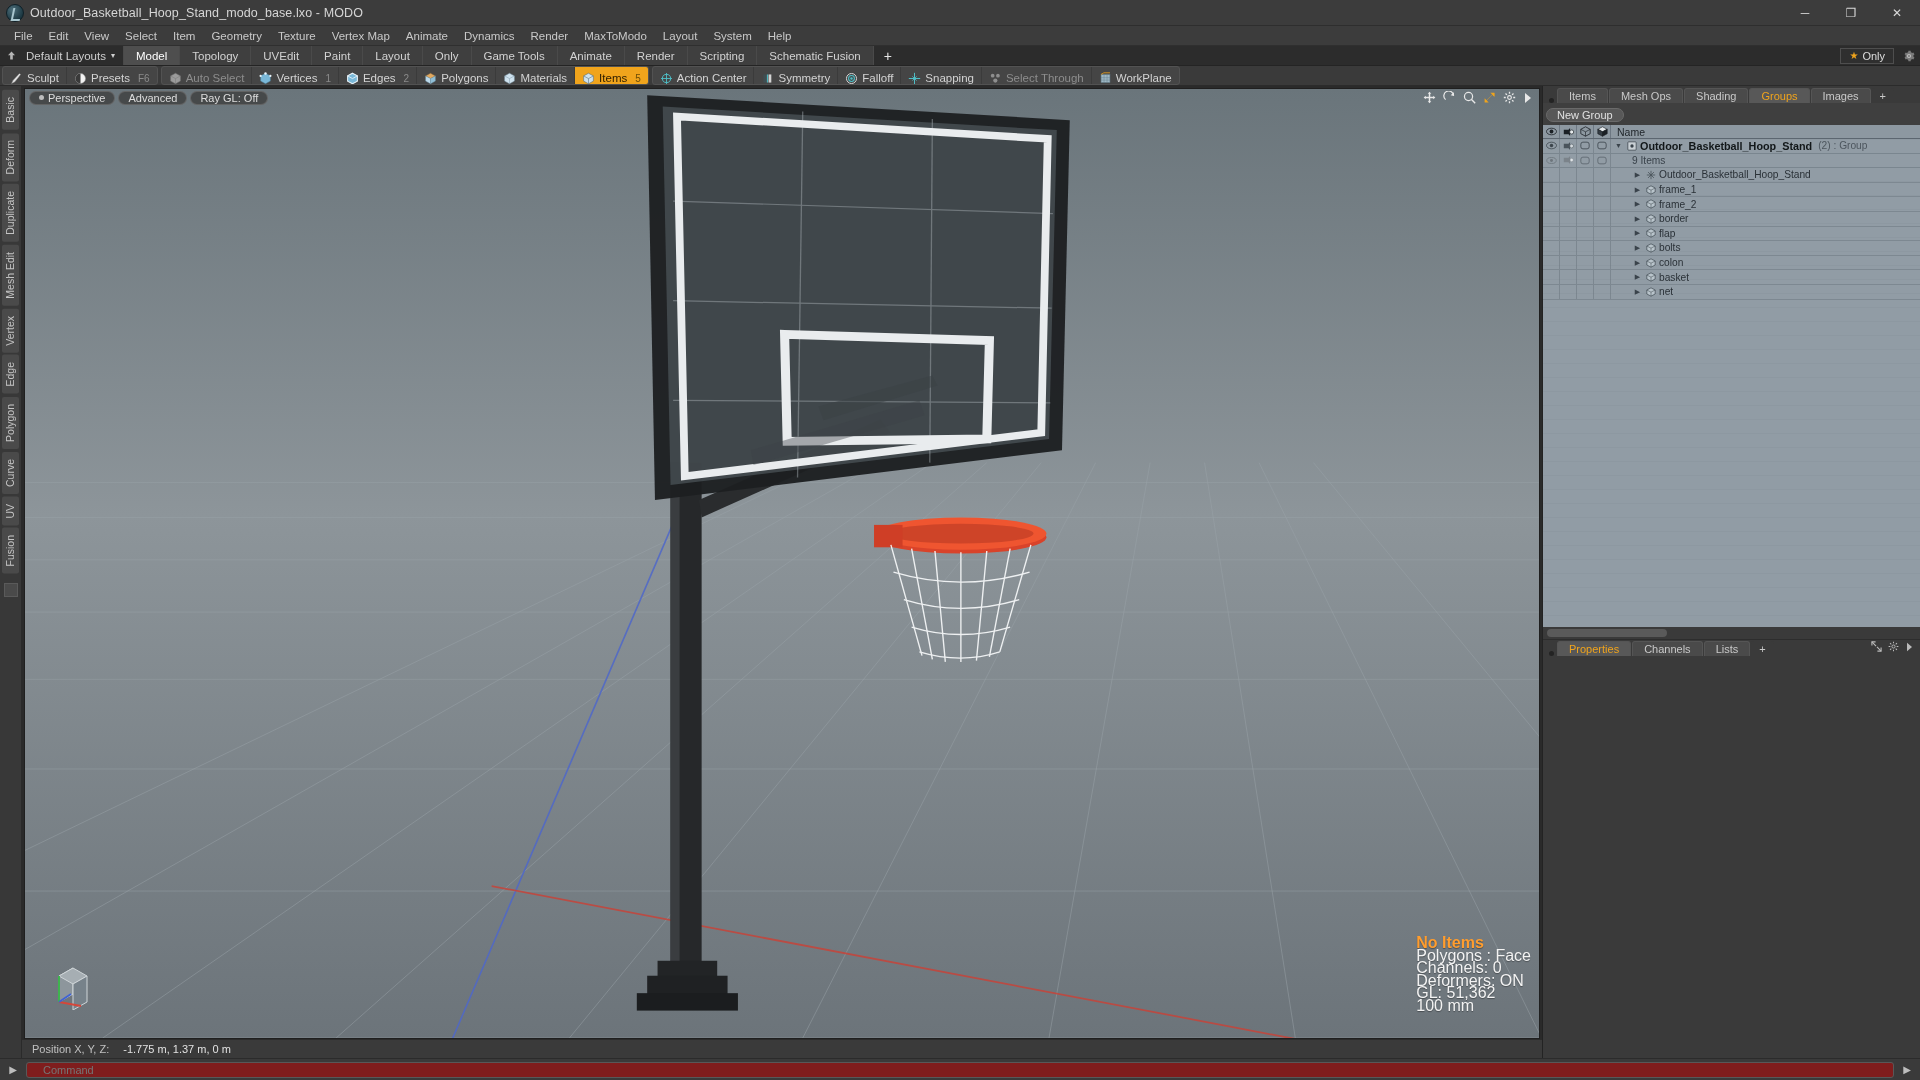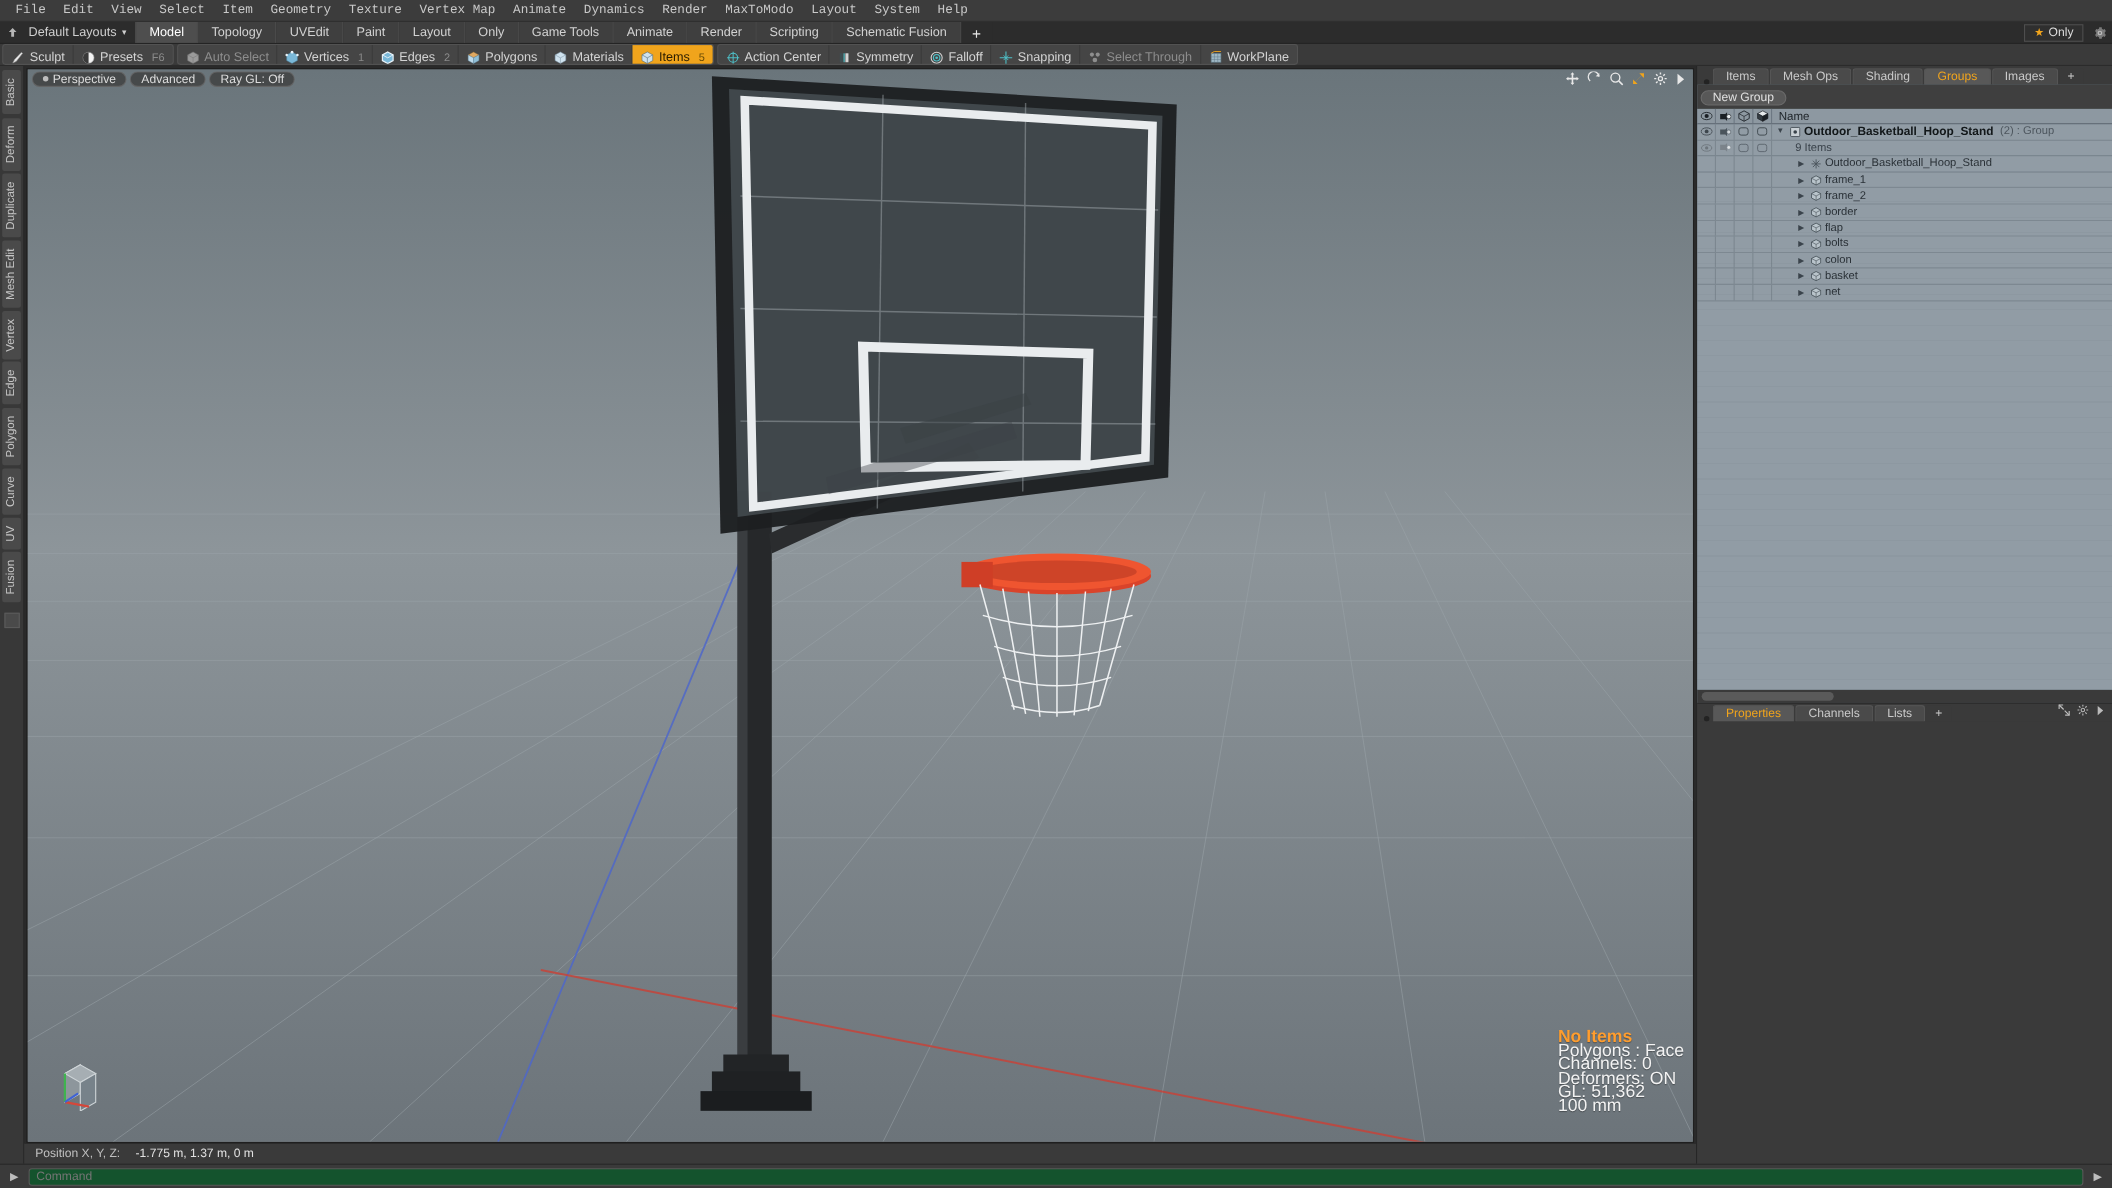--- a/index.html
+++ b/index.html
@@ -31,21 +31,21 @@
   .titlebar .title { font-size: 12.5px; color: #d6d6d6; letter-spacing: .1px; }
   .winbtns { margin-left: auto; display: flex; height: 26px; }
   .winbtn {
     width: 46px; height: 26px; display: flex; align-items: center; justify-content: center;
     color: #d8d8d8; font-size: 12px; line-height: 1;
   }
 
   
   .menubar {
     height: 20px; background: #3c3c3c; display: flex; align-items: center;
-    padding-left: 6px; flex: 0 0 20px; border-bottom: 1px solid #2f2f2f; font-family: Liberation Mono, monospace;
+    padding-left: 6px; flex: 0 0 20px; border-bottom: 1px solid #2f2f2f;
   }
   .menubar .mi {
     font-size: 11.5px; color: #c9c9c9; padding: 2px 8px; white-space: nowrap;
   }
 
   
   .layoutrow {
     height: 20px; background: #2c2c2c; display: flex; align-items: stretch;
     flex: 0 0 20px; border-bottom: 1px solid #242424;
   }
@@ -221,34 +221,43 @@
   .rp-bottom-area { height: 402px; background: #3a3a3a; }
   .rp-righticons { margin-left: auto; display: flex; align-items: center; gap: 6px; padding-right: 6px; color: #b0b0b0; }
 
   
   .cmdbar {
     height: 22px; flex: 0 0 22px; background: #3a3a3a; display: flex; align-items: center;
     gap: 6px; padding: 0 6px; border-top: 1px solid #2b2b2b;
   }
   .cmd-arrow { width: 14px; text-align: center; color: #bdbdbd; font-size: 10px; }
   .cmd-input {
-    flex: 1 1 auto; height: 16px; background: #14532d; border: 1px solid #585858;
-    border-radius: 3px; color: #9d9d9d; font-size: 11px; padding: 0 6px;
+    flex: 1 1 auto; height: 16px; background: #7f1d1d; border: 1px solid #585858;
+    border-radius: 3px; color: #9d9d9d; font-size: 11px; padding: 0 16px;
     font-family: "Liberation Sans", sans-serif; outline: none;
   }
   .cmd-arrow-r { width: 14px; text-align: center; color: #bdbdbd; font-size: 10px; }
 
   
   .left-chip { width: 14px; height: 14px; background: #4a4a4a; border: 1px solid #5a5a5a; margin-top: 6px; }
 </style>
 </head>
 <body>
 
 <div id="app">
 
+  <div class="titlebar">
+    <div class="appicon"></div>
+    <div class="title">Outdoor_Basketball_Hoop_Stand_modo_base.lxo - MODO</div>
+    <div class="winbtns">
+      <div class="winbtn">─</div>
+      <div class="winbtn">❐</div>
+      <div class="winbtn close">✕</div>
+    </div>
+  </div>
 
   <div class="menubar">
     <div class="mi">File</div>
     <div class="mi">Edit</div>
     <div class="mi">View</div>
     <div class="mi">Select</div>
     <div class="mi">Item</div>
     <div class="mi">Geometry</div>
     <div class="mi">Texture</div>
     <div class="mi">Vertex Map</div>

